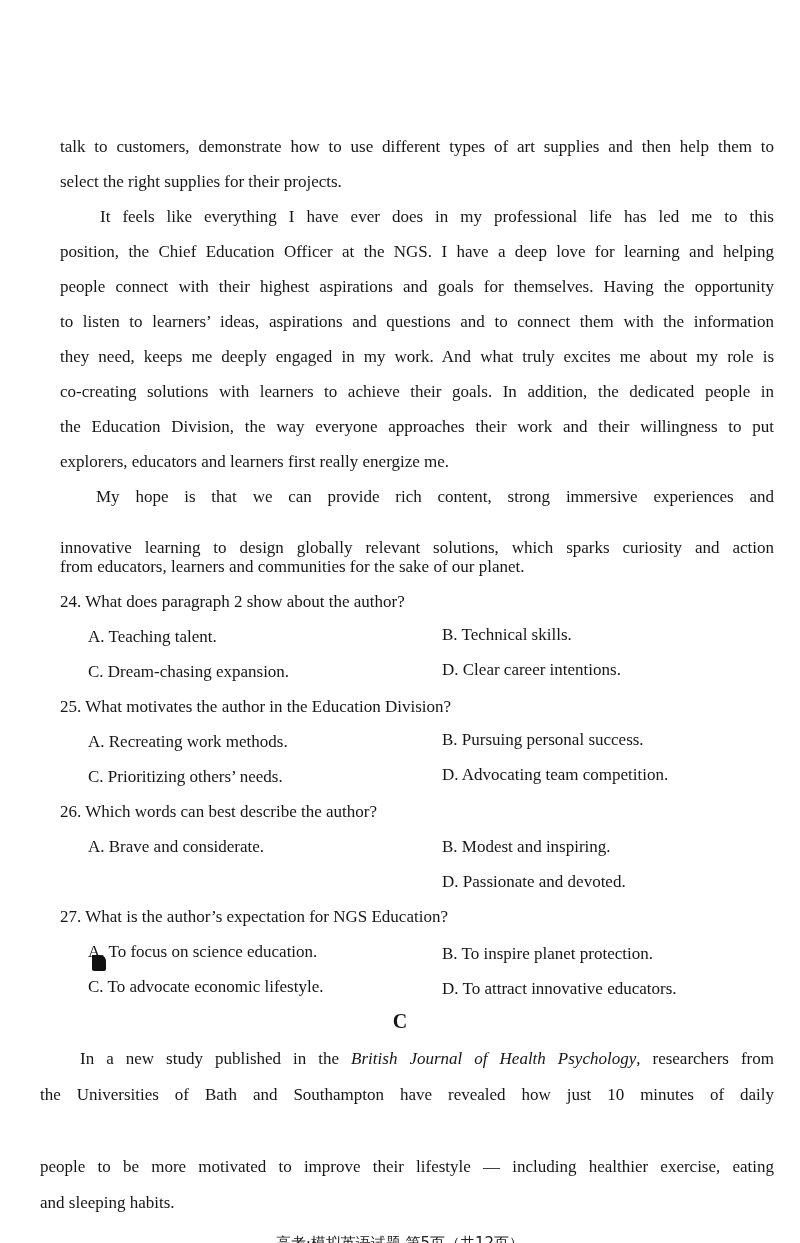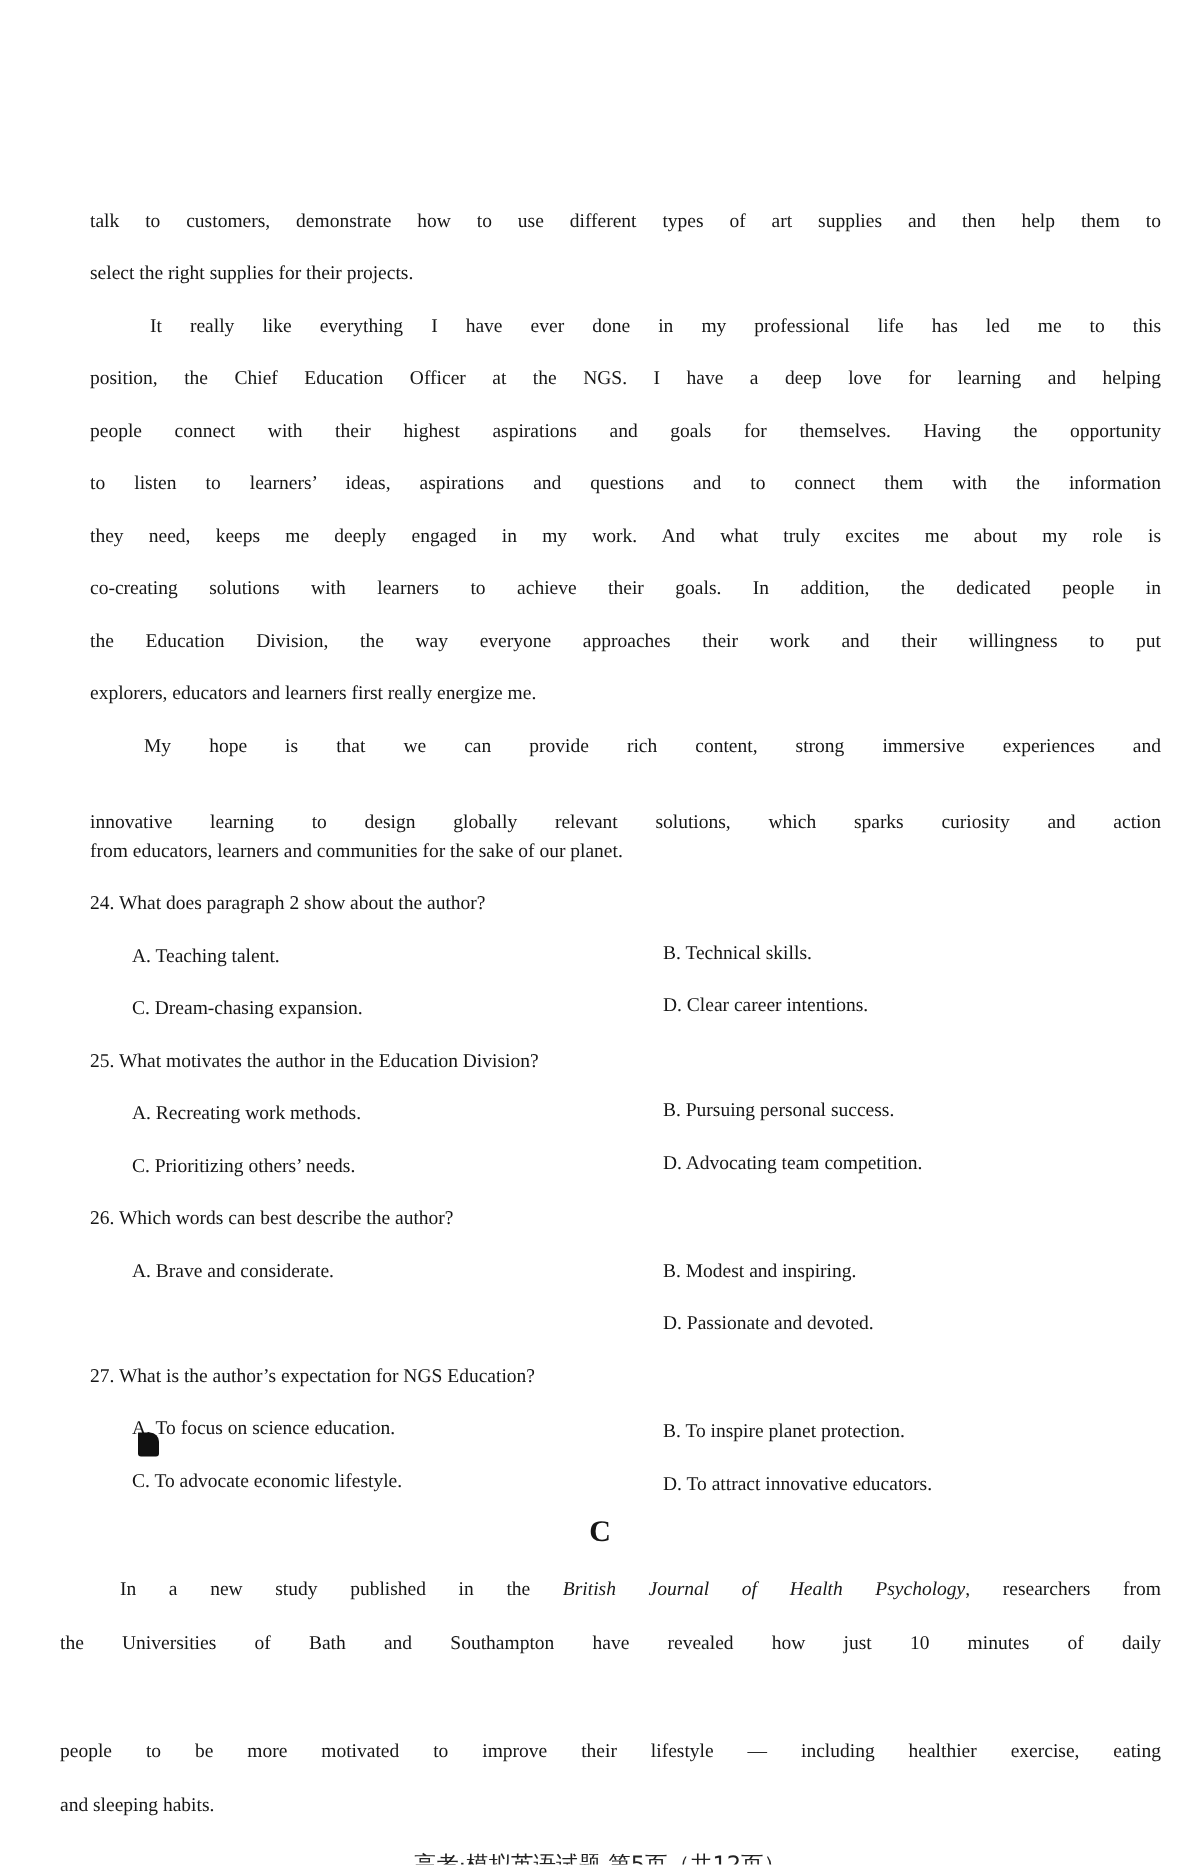--- a/index.html
+++ b/index.html
@@ -17,21 +17,21 @@
     }
     .page {
       position: absolute;
       left: 0;
       top: 0;
       width: 800px;
       height: 1243px;
     }
     .line {
       position: absolute;
-      font-size: 13px;
+      font-size: 17px;
       white-space: nowrap;
       line-height: 22px;
     }
     .justify {
       text-align: justify;
       text-align-last: justify;
     }
     .para-top { left: 60px; width: 714px; }
     .para-c { left: 40px; width: 734px; }
     .q { left: 60px; text-align: center; }
@@ -67,21 +67,21 @@
       border-radius: 0 6px 2px 2px;
     }
   </style>
 </head>
 <body>
 
 <div class="page">
 
   <div class="line para-top justify" style="top:136px;">talk to customers, demonstrate how to use different types of art supplies and then help them to</div>
   <div class="line para-top" style="top:171px;">select the right supplies for their projects.</div>
-  <div class="line para-top justify" style="top:206px; left:100px; width:674px;">It really like everything I have ever done in my professional life has led me to this</div>
+  <div class="line para-top justify" style="top:206px; left:100px; width:674px;">It feels like everything I have ever does in my professional life has led me to this</div>
   <div class="line para-top justify" style="top:241px;">position, the Chief Education Officer at the NGS. I have a deep love for learning and helping</div>
   <div class="line para-top justify" style="top:276px;">people connect with their highest aspirations and goals for themselves. Having the opportunity</div>
   <div class="line para-top justify" style="top:311px;">to listen to learners’ ideas, aspirations and questions and to connect them with the information</div>
   <div class="line para-top justify" style="top:346px;">they need, keeps me deeply engaged in my work. And what truly excites me about my role is</div>
   <div class="line para-top justify" style="top:381px;">co-creating solutions with learners to achieve their goals. In addition, the dedicated people in</div>
   <div class="line para-top justify" style="top:416px;">the Education Division, the way everyone approaches their work and their willingness to put</div>
   <div class="line para-top" style="top:451px;">explorers, educators and learners first really energize me.</div>
   <div class="line para-top justify" style="top:486px; left:96px; width:678px;">My hope is that we can provide rich content, strong immersive experiences and</div>
   <div class="line para-top justify" style="top:521px;margin-top:16px;">innovative learning to design globally relevant solutions, which sparks curiosity and action</div>
   <div class="line para-top" style="top:556px;">from educators, learners and communities for the sake of our planet.</div>

